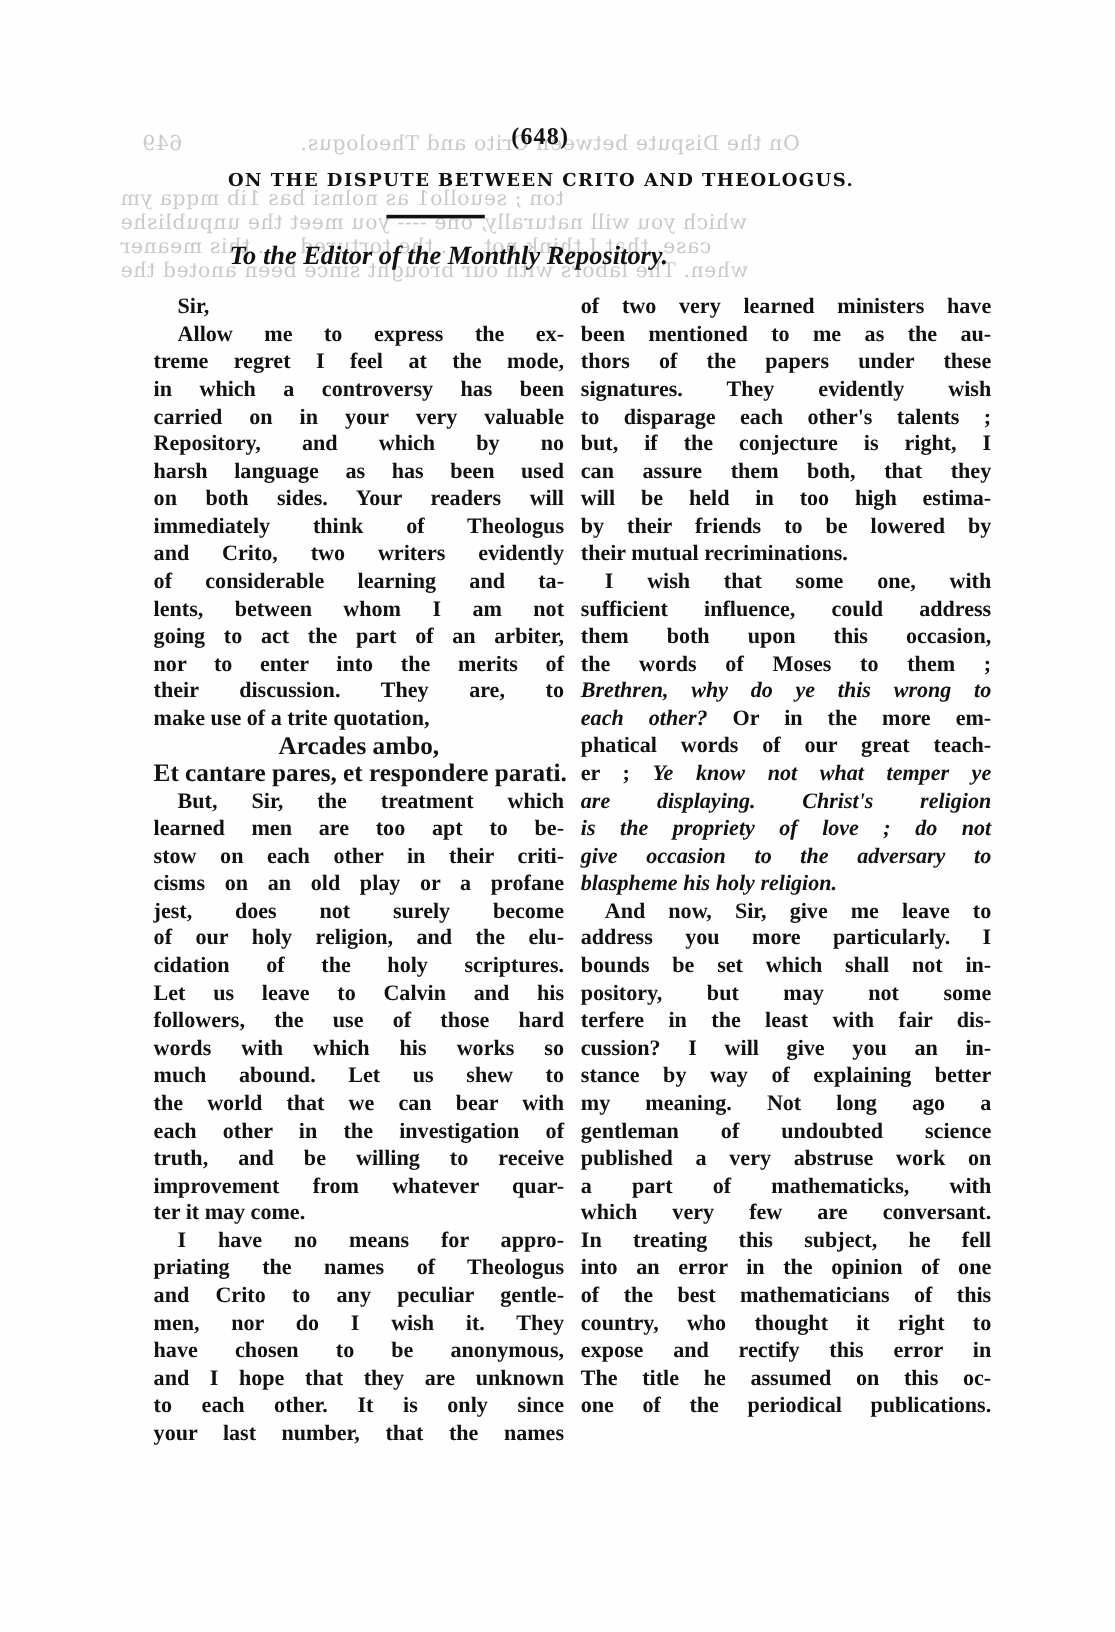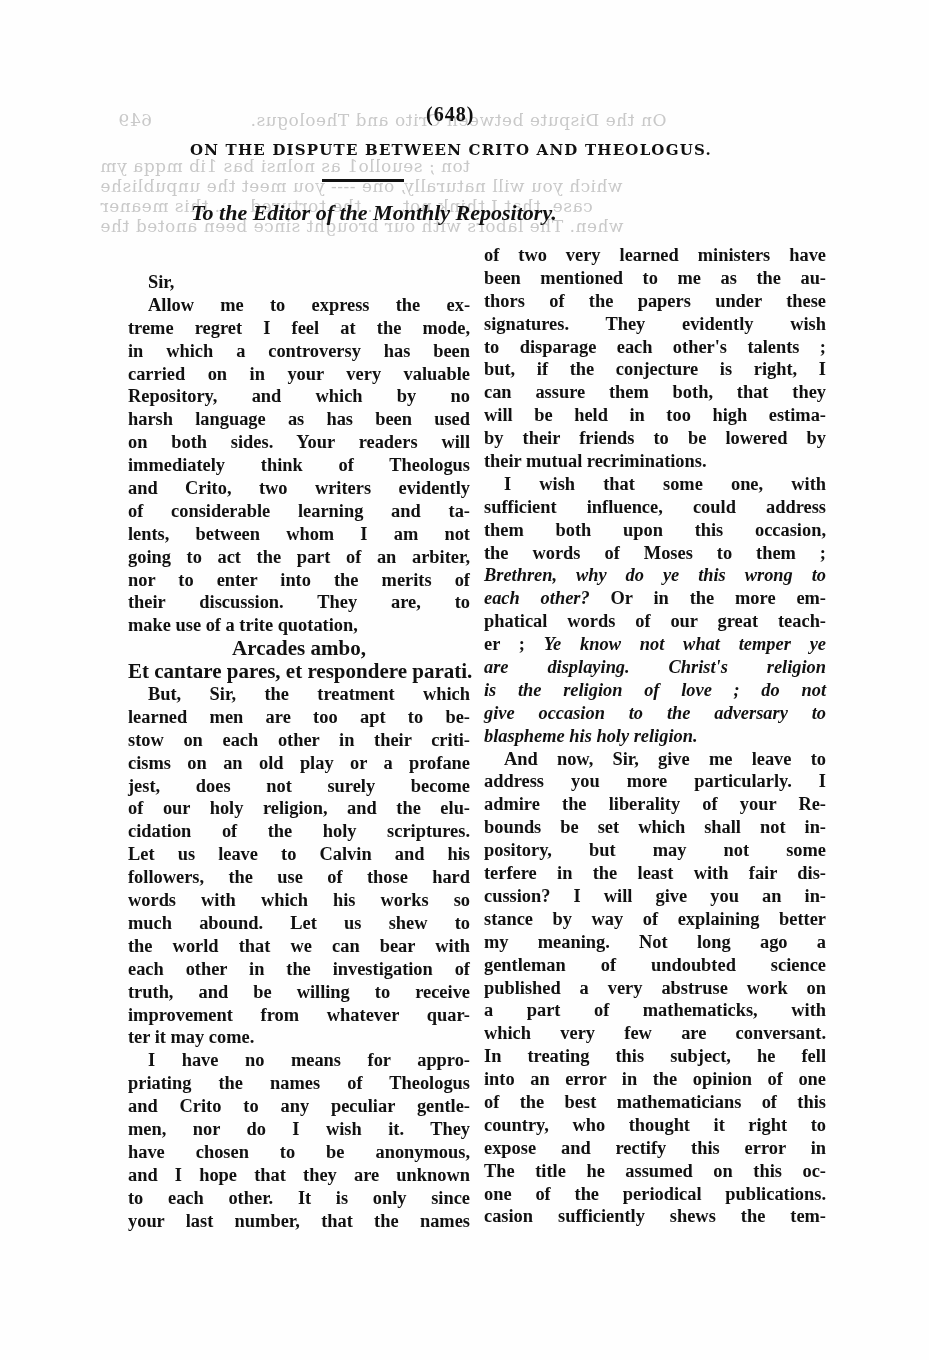--- a/index.html
+++ b/index.html
@@ -44,21 +44,21 @@
     position: absolute; left: 0; top: 200px; width: 748px;
     text-align: center;
     font-size: 22px; font-style: italic; font-weight: bold;
   }
 
   .column {
     position: absolute; top: 244px; width: 342px;
     font-size: 18.4px; line-height: 22.9px;
     font-weight: bold;
   }
-  .col-left { left: 128px; margin-top: 27px; }
+  .col-left { left: 128px; }
   .col-right { left: 484px; }
 
   .line {
     display: block; white-space: nowrap;
     text-align: justify; text-align-last: justify;
     height: 22.9px;
   }
   .line.last { text-align-last: left; }
   .line.indent { padding-left: 20px; }
   .line.center { text-align: center; text-align-last: center; }
@@ -141,38 +141,36 @@
       <span class="line last">their mutual recriminations.</span>
       <span class="line indent">I wish that some one, with</span>
       <span class="line ">sufficient influence, could address</span>
       <span class="line ">them both upon this occasion,</span>
       <span class="line ">the words of Moses to them ;</span>
       <span class="line it">Brethren, why do ye this wrong to</span>
       <span class="line "><span class="it">each other?</span><span> Or in the more em-</span></span>
       <span class="line ">phatical words of our great teach-</span>
       <span class="line "><span>er ; </span><span class="it">Ye know not what temper ye</span></span>
       <span class="line it">are displaying. Christ's religion</span>
-      <span class="line it">is the religion of love ; do not</span>
+      <span class="line it">is the propriety of love ; do not</span>
       <span class="line it">give occasion to the adversary to</span>
       <span class="line it last">blaspheme his holy religion.</span>
       <span class="line indent">And now, Sir, give me leave to</span>
       <span class="line ">address you more particularly. I</span>
-      <span class="line ">admire the liberality of your Re-</span>
       <span class="line ">bounds be set which shall not in-</span>
       <span class="line ">pository, but may not some</span>
       <span class="line ">terfere in the least with fair dis-</span>
       <span class="line ">cussion? I will give you an in-</span>
       <span class="line ">stance by way of explaining better</span>
       <span class="line ">my meaning. Not long ago a</span>
       <span class="line ">gentleman of undoubted science</span>
       <span class="line ">published a very abstruse work on</span>
       <span class="line ">a part of mathematicks, with</span>
       <span class="line ">which very few are conversant.</span>
       <span class="line ">In treating this subject, he fell</span>
       <span class="line ">into an error in the opinion of one</span>
       <span class="line ">of the best mathematicians of this</span>
       <span class="line ">country, who thought it right to</span>
       <span class="line ">expose and rectify this error in</span>
       <span class="line ">The title he assumed on this oc-</span>
       <span class="line ">one of the periodical publications.</span>
-      <span class="line ">casion sufficiently shews the tem-</span>
     </div>
 </div>
 
 </body></html>

